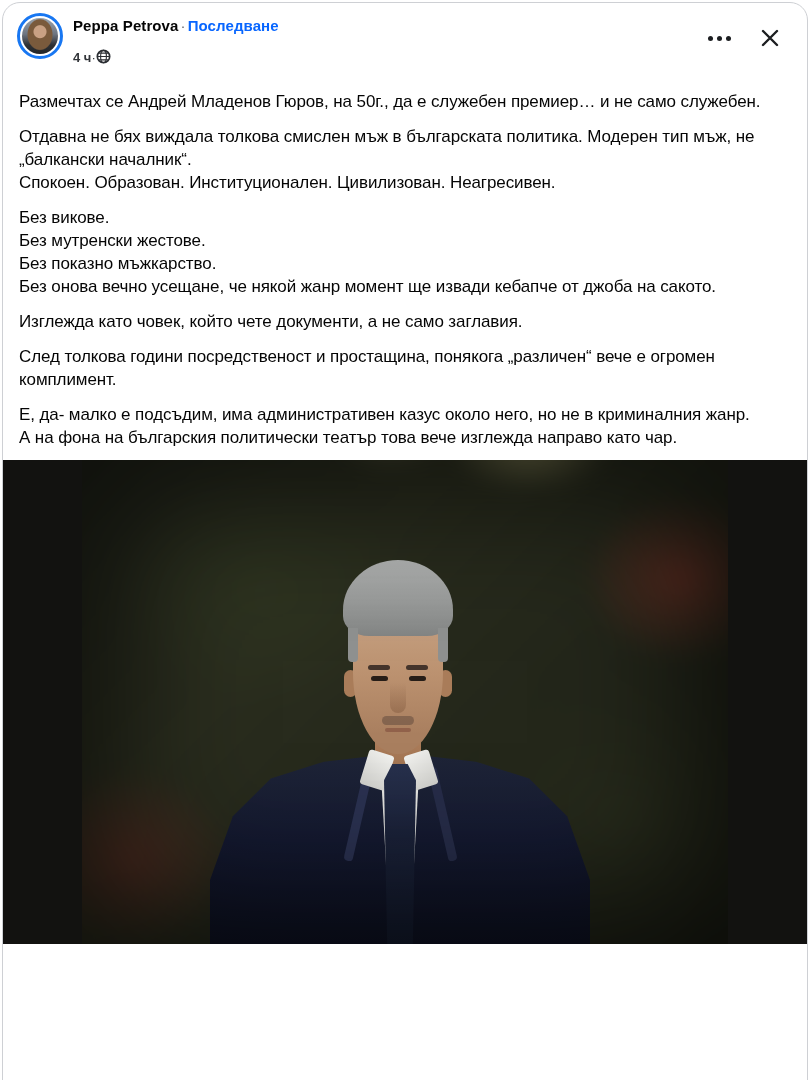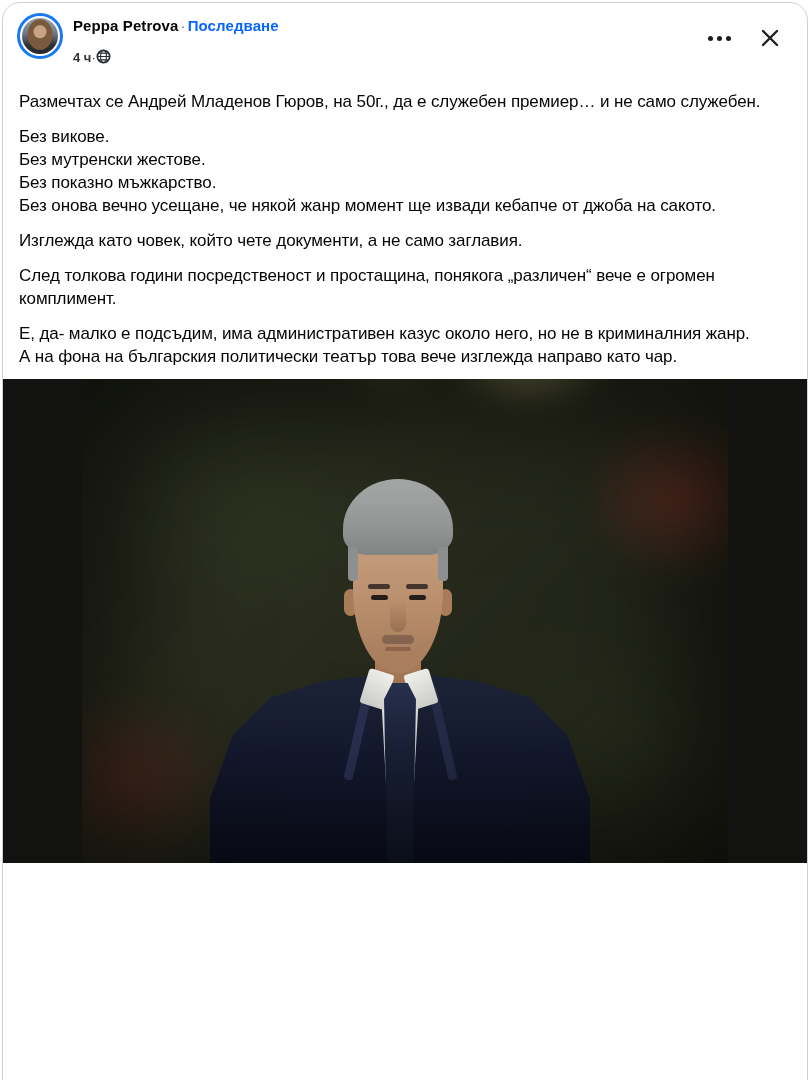--- a/index.html
+++ b/index.html
@@ -210,20 +210,22 @@
       <div class="close-btn">
         <svg width="26" height="26" viewBox="0 0 26 26">
           <path d="M6 6 L20 20 M20 6 L6 20" stroke="#1c1e21" stroke-width="2.4" stroke-linecap="round" fill="none"></path>
         </svg>
       </div>
     </div>
   </div>
 
   <div class="content">
     <p>Размечтах се Андрей Младенов Гюров, на 50г., да е служебен премиер… и не само служебен.</p>
+    <p>Отдавна не бях виждала толкова смислен мъж в българската политика. Модерен тип мъж, не „балкански началник“.
+Спокоен. Образован. Институционален. Цивилизован. Неагресивен.</p>
     <p>Без викове.
 Без мутренски жестове.
 Без показно мъжкарство.
 Без онова вечно усещане, че някой жанр момент ще извади кебапче от джоба на сакото.</p>
     <p>Изглежда като човек, който чете документи, а не само заглавия.</p>
     <p>След толкова години посредственост и простащина, понякога „различен“ вече е огромен комплимент.</p>
     <p>Е, да- малко е подсъдим, има административен казус около него, но не в криминалния жанр.
 А на фона на българския политически театър това вече изглежда направо като чар.</p>
   </div>
 

